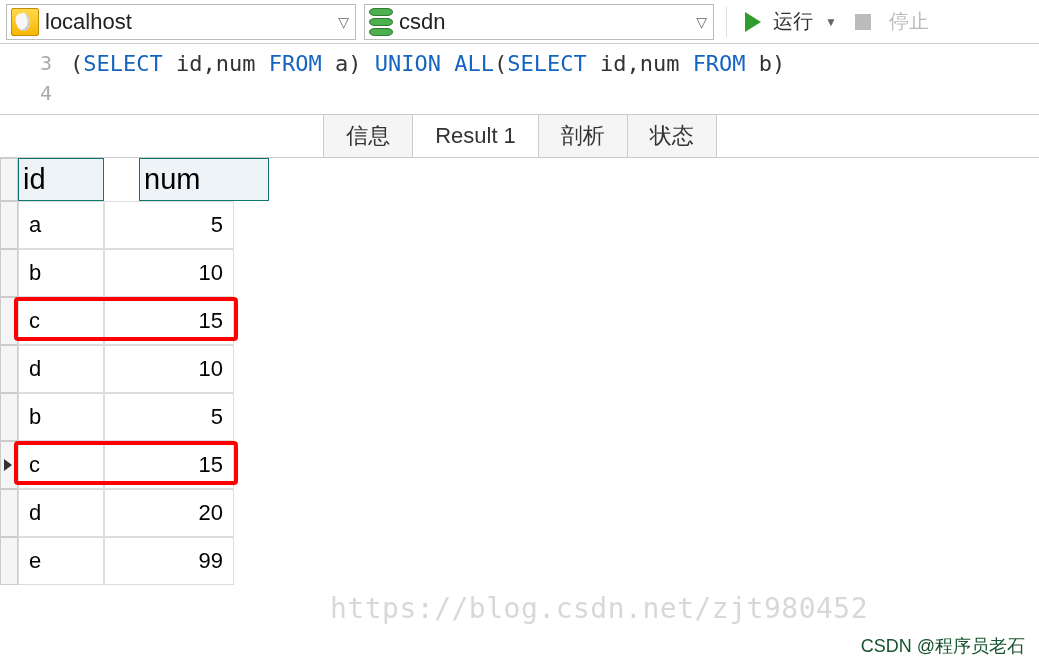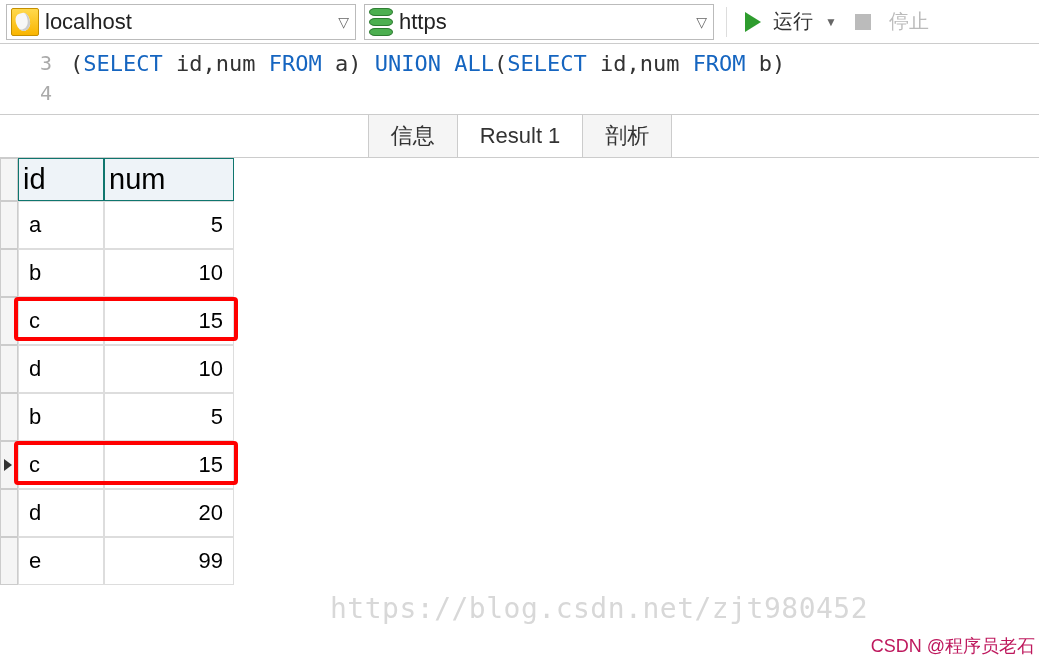--- a/index.html
+++ b/index.html
@@ -142,21 +142,21 @@
   }
   .grid-header .gh-indicator { width:18px; border:1px solid #ccc; background:#f5f5f5;}
   .gh-cell {
     border:1px solid #0f766e;
     background:#eef3f8;
     display:flex; align-items:center;
     padding:0 4px;
     font-size:29px;
   }
   .gh-id { width:86px; }
-  .gh-num { width:130px; }
+  .gh-num { width:130px;margin-left:35px; }
   .grid-row { display:flex; height:48px; position:relative;}
   .row-indicator { width:18px; border:1px solid #ccc; background:#f5f5f5; position:relative;}
   .row-indicator.current::after{
     content:""; position:absolute; left:3px; top:50%; transform:translateY(-50%);
     border-left:8px solid #333; border-top:6px solid transparent; border-bottom:6px solid transparent;
   }
   .cell {
     border:1px solid #ddd;
     display:flex; align-items:center;
     padding:0 10px;
@@ -178,22 +178,22 @@
     position:absolute;
     left:330px; top:592px;
     color:#d8d8d8;
     font-size:28px;
     font-family: Consolas, monospace;
     z-index:1;
     letter-spacing:0.5px;
   }
   .watermark2 {
     position:absolute;
-    right:4px; bottom:2px;
-    color:#be185d;
+    right:14px; bottom:2px;
+    color:#14532d;
     font-size:18px;
     z-index:1;
   }
 </style>
 </head>
 <body>
 
 <div class="toolbar">
   <div class="dropdown">
     <div class="dropdown-left">
@@ -202,21 +202,21 @@
     </div>
     <span class="chevron">▽</span>
   </div>
   <div class="dropdown">
     <div class="dropdown-left">
       <span class="db-icon">
           <div></div>
           <div></div>
           <div></div>
         </span>
-      <span class="label">https</span>
+      <span class="label">csdn</span>
     </div>
     <span class="chevron">▽</span>
   </div>
   <div class="vdiv"></div>
   <div class="run-btn">
     <span class="play-icon"></span>
     <span>运行</span>
     <span class="small-chev">▼</span>
   </div>
   <div class="stop-btn">
@@ -233,20 +233,21 @@
   <div class="sql-line">
     <div class="gutter">4</div>
     <div class="sql-content"></div>
   </div>
 </div>
 
 <div class="tabs">
   <div class="tab">信息</div>
   <div class="tab active">Result 1</div>
   <div class="tab">剖析</div>
+  <div class="tab">状态</div>
 </div>
 
 <div class="grid">
   <div class="grid-header">
     <div class="gh-indicator"></div>
     <div class="gh-cell gh-id">id</div>
     <div class="gh-cell gh-num">num</div>
   </div>
   <div id="grid-body">
       <div class="grid-row">

